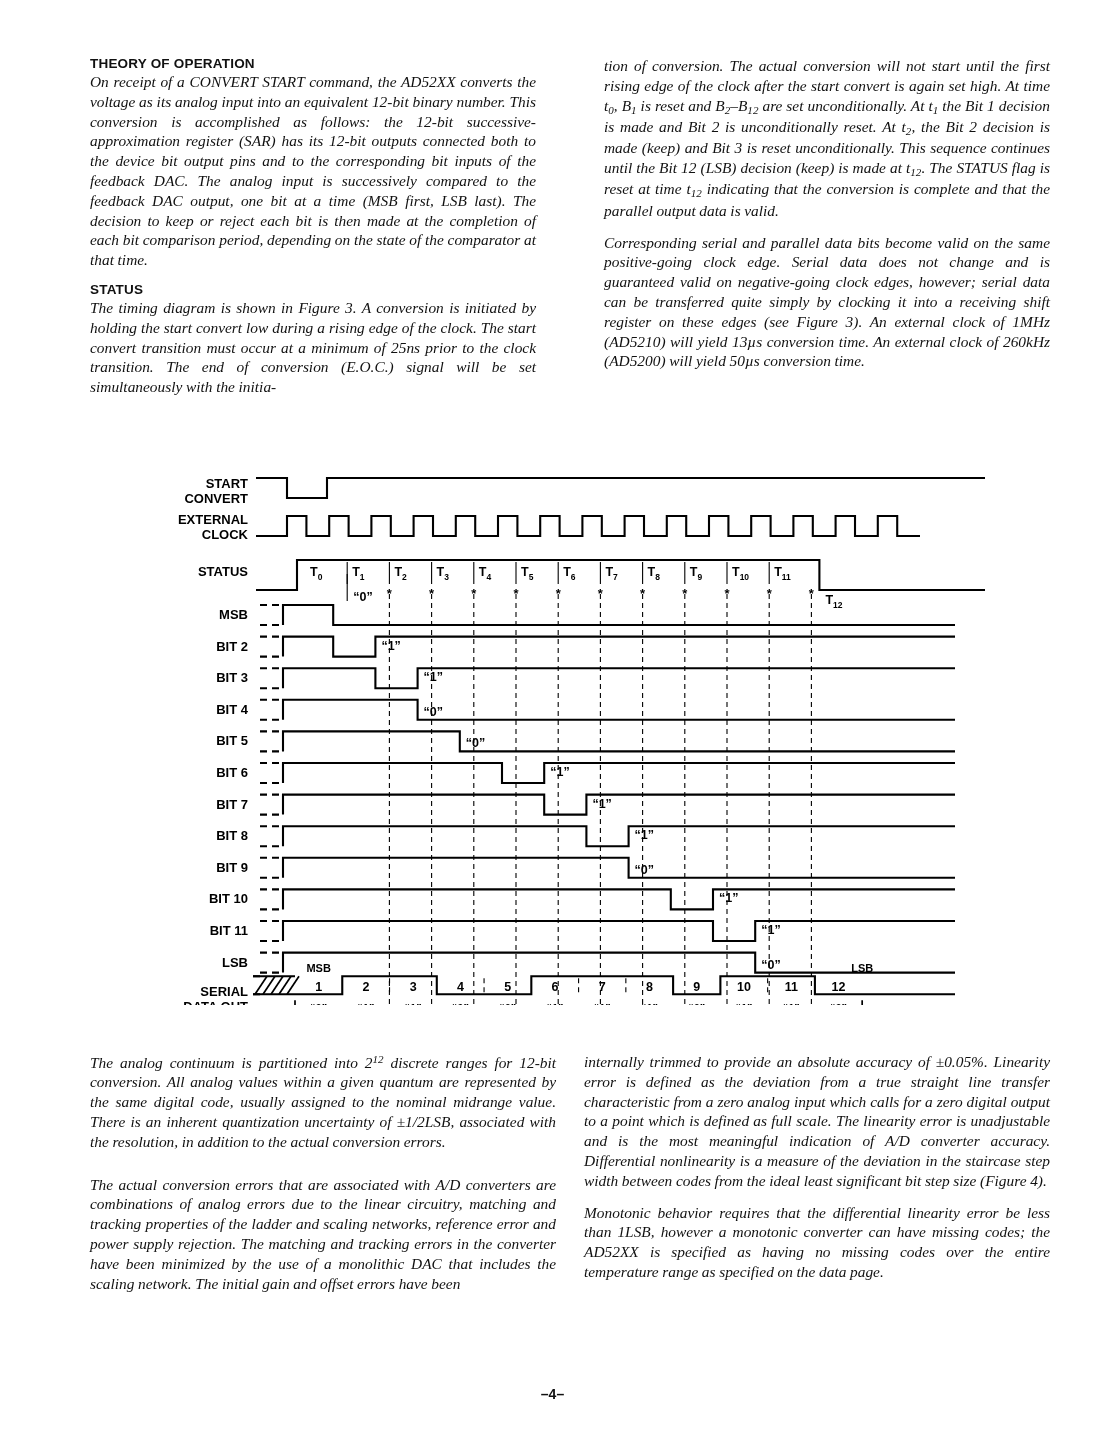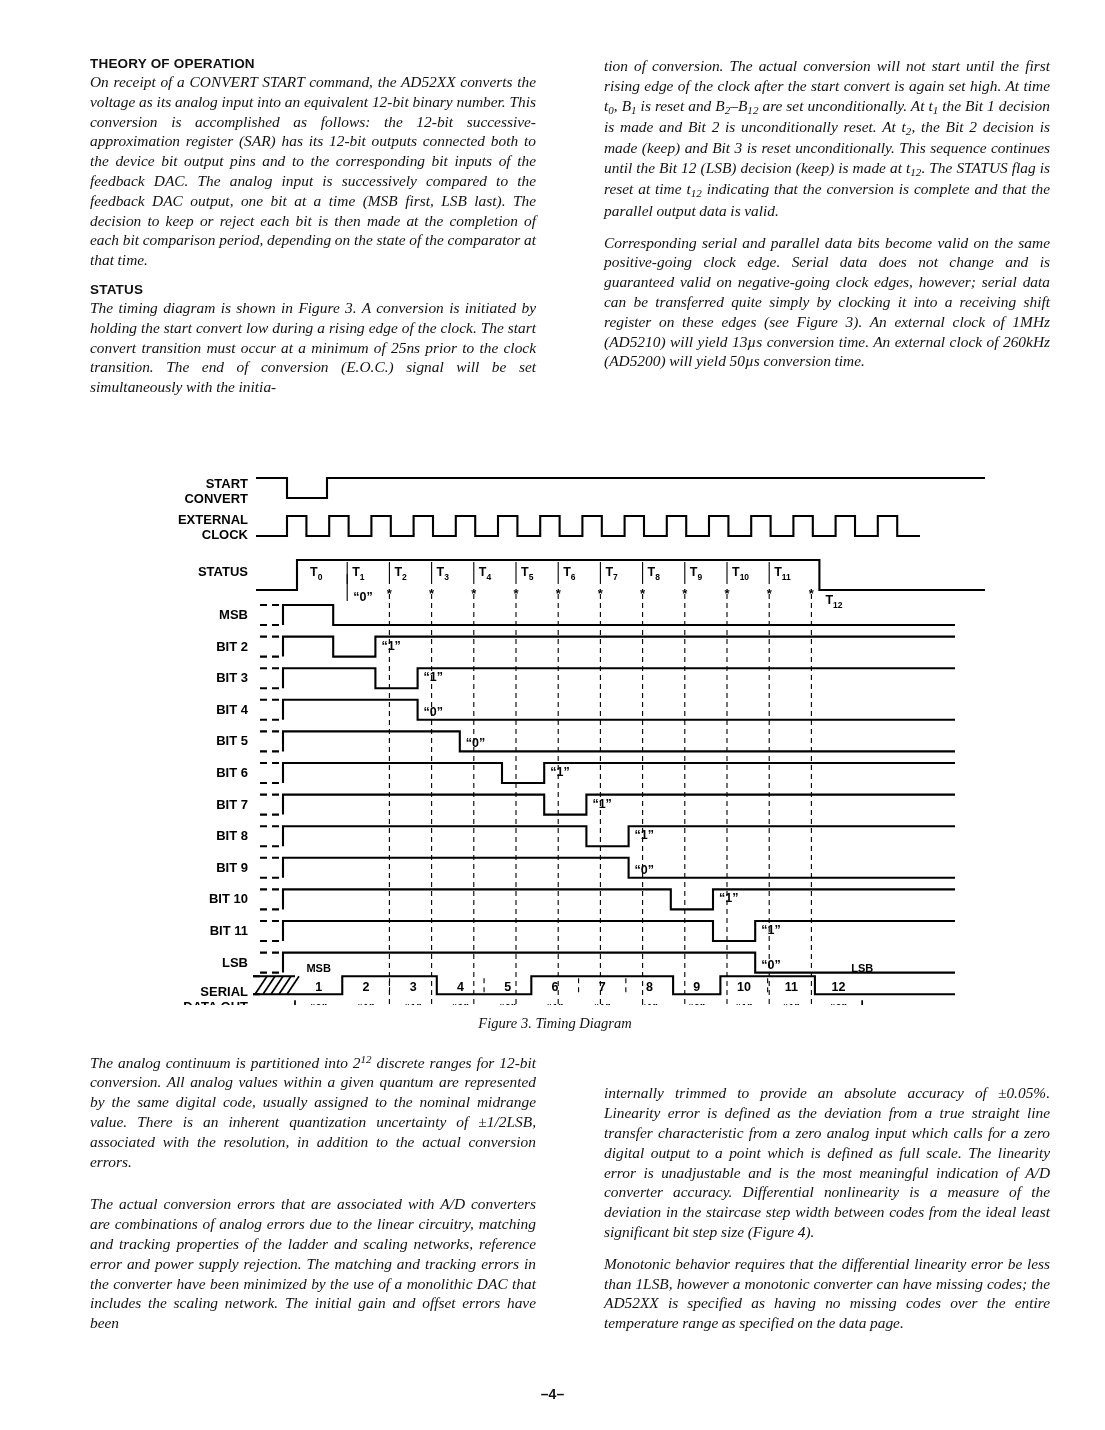--- a/index.html
+++ b/index.html
@@ -68,22 +68,20 @@
     text-align: center;
     margin-top: 6px;
   }
   
   .cols-bottom {
     position: absolute;
     left: 62px;
     top: 1052px;
     width: 988px;
     display: flex;
-    gap: 40px;
-    align-items: flex-end;
   }
   .footer {
     position: absolute;
     left: 0;
     right: 0;
     top: 1386px;
     text-align: center;
     font-family: "Liberation Sans", "DejaVu Sans", sans-serif;
     font-weight: bold;
     font-size: 14px;
@@ -289,21 +287,20 @@
           <text class="snum" x="778.5360000000001" y="531.2">12</text>
           <text class="slab" x="778.5360000000001" y="552.2">“0”</text>
           <text class="slab" x="258.632" y="512.2">MSB</text>
           <text class="slab" x="802.1680000000001" y="512.2">LSB</text>
           <path class="wave-thin" d="M 235 540.2 L 235 574.2 M 802.1680000000001 540.2 L 802.1680000000001 574.2"></path>
           <line class="wave-thin" x1="236" y1="566.2" x2="801.1680000000001" y2="566.2"></line>
           <path d="M 235 566.2 l 16 -5 l 0 10 z" fill="#000"></path>
           <path d="M 802.1680000000001 566.2 l -16 -5 l 0 10 z" fill="#000"></path>
         </g>
       </svg>
-    <div class="figcap">Figure 3. Timing Diagram</div>
   </div>
 
   <div class="cols-bottom">
     <div class="col">
       <p class="body"><span>The analog continuum is partitioned into 2</span><sup>12</sup><span> discrete ranges for 12-bit conversion. All analog values within a given quantum are represented by the same digital code, usually assigned to the nominal midrange value. There is an inherent quantization uncertainty of ±1/2LSB, associated with the resolution, in addition to the actual conversion errors.</span></p>
       <div class="spacer-sm"></div>
       <p class="body">The actual conversion errors that are associated with A/D converters are combinations of analog errors due to the linear circuitry, matching and tracking properties of the ladder and scaling networks, reference error and power supply rejection. The matching and tracking errors in the converter have been minimized by the use of a monolithic DAC that includes the scaling network. The initial gain and offset errors have been</p>
     </div>
     <div class="col">
       <p class="body">internally trimmed to provide an absolute accuracy of ±0.05%. Linearity error is defined as the deviation from a true straight line transfer characteristic from a zero analog input which calls for a zero digital output to a point which is defined as full scale. The linearity error is unadjustable and is the most meaningful indication of A/D converter accuracy. Differential nonlinearity is a measure of the deviation in the staircase step width between codes from the ideal least significant bit step size (Figure 4).</p>

